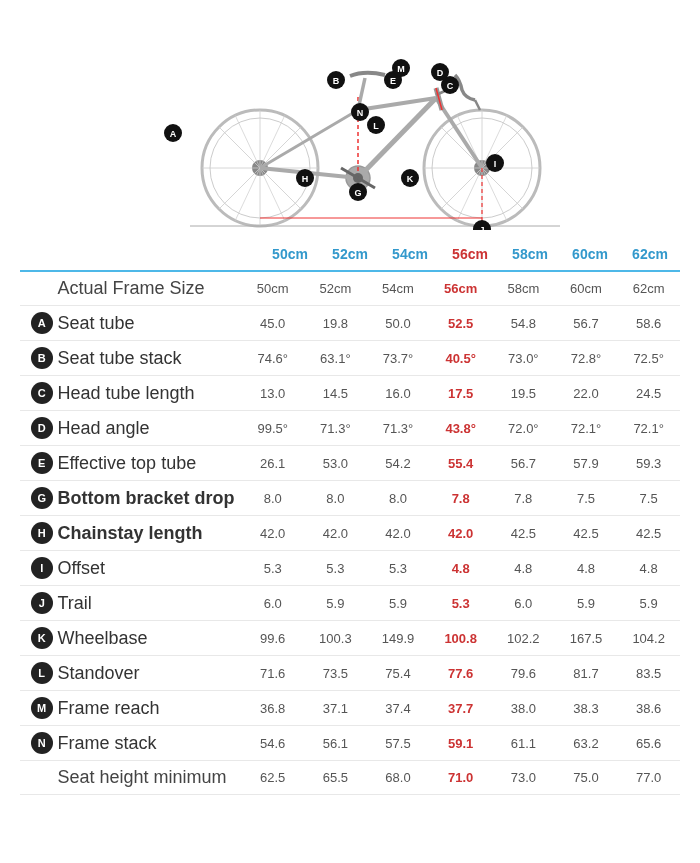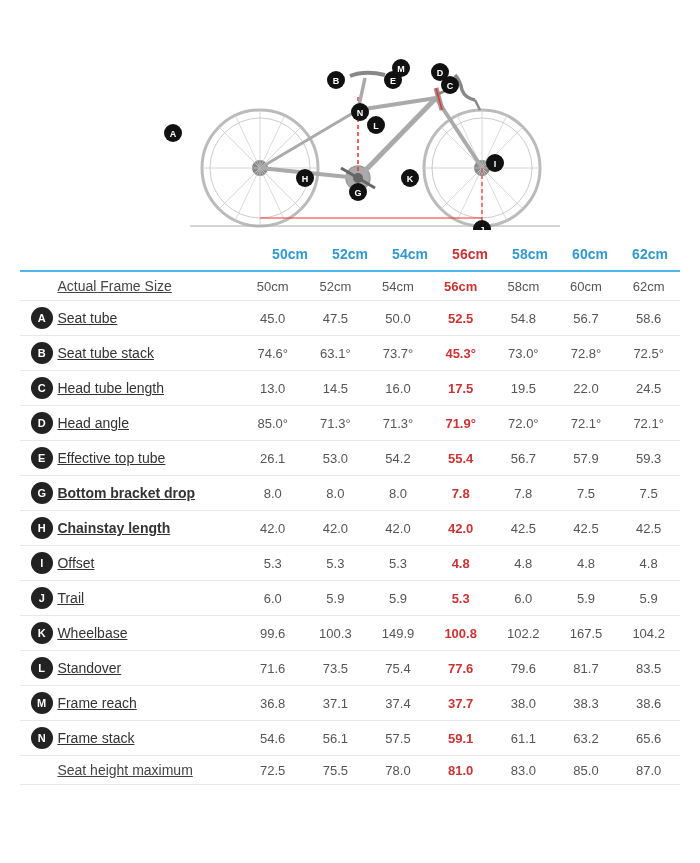--- a/index.html
+++ b/index.html
@@ -51,23 +51,22 @@
       border-bottom: 1px solid #e8e8e8;
     }
     .col-label {
       width: 30px;
       text-align: center;
       padding-left: 10px;
     }
     .col-name {
       width: 180px;
       color: #333;
-      font-size: 14px;
+      font-size: 18px;
       padding-left: 4px;
-      text-decoration: underline;
     }
     .col-name.bold {
       font-weight: bold;
     }
     .col-val {
       width: 60px;
       text-align: center;
       color: #555;
       font-size: 13px;
     }
@@ -224,56 +223,56 @@
           <td class="col-val">54cm</td>
           <td class="col-val highlight">56cm</td>
           <td class="col-val">58cm</td>
           <td class="col-val">60cm</td>
           <td class="col-val">62cm</td>
         </tr>
         <tr>
           <td class="col-label"><span class="badge">A</span></td>
           <td class="col-name">Seat tube</td>
           <td class="col-val">45.0</td>
-          <td class="col-val">47.5</td>
+          <td class="col-val">19.8</td>
           <td class="col-val">50.0</td>
           <td class="col-val highlight">52.5</td>
           <td class="col-val">54.8</td>
           <td class="col-val">56.7</td>
           <td class="col-val">58.6</td>
         </tr>
         <tr>
           <td class="col-label"><span class="badge">B</span></td>
           <td class="col-name">Seat tube stack</td>
           <td class="col-val">74.6°</td>
           <td class="col-val">63.1°</td>
           <td class="col-val">73.7°</td>
-          <td class="col-val highlight">45.3°</td>
+          <td class="col-val highlight">40.5°</td>
           <td class="col-val">73.0°</td>
           <td class="col-val">72.8°</td>
           <td class="col-val">72.5°</td>
         </tr>
         <tr>
           <td class="col-label"><span class="badge">C</span></td>
           <td class="col-name">Head tube length</td>
           <td class="col-val">13.0</td>
           <td class="col-val">14.5</td>
           <td class="col-val">16.0</td>
           <td class="col-val highlight">17.5</td>
           <td class="col-val">19.5</td>
           <td class="col-val">22.0</td>
           <td class="col-val">24.5</td>
         </tr>
         <tr>
           <td class="col-label"><span class="badge">D</span></td>
           <td class="col-name">Head angle</td>
-          <td class="col-val">85.0°</td>
+          <td class="col-val">99.5°</td>
           <td class="col-val">71.3°</td>
           <td class="col-val">71.3°</td>
-          <td class="col-val highlight">71.9°</td>
+          <td class="col-val highlight">43.8°</td>
           <td class="col-val">72.0°</td>
           <td class="col-val">72.1°</td>
           <td class="col-val">72.1°</td>
         </tr>
         <tr>
           <td class="col-label"><span class="badge">E</span></td>
           <td class="col-name">Effective top tube</td>
           <td class="col-val">26.1</td>
           <td class="col-val">53.0</td>
           <td class="col-val">54.2</td>
@@ -365,24 +364,24 @@
           <td class="col-val">54.6</td>
           <td class="col-val">56.1</td>
           <td class="col-val">57.5</td>
           <td class="col-val highlight">59.1</td>
           <td class="col-val">61.1</td>
           <td class="col-val">63.2</td>
           <td class="col-val">65.6</td>
         </tr>
         <tr class="row-plain">
           <td class="col-label"></td>
-          <td class="col-name">Seat height maximum</td>
-          <td class="col-val">72.5</td>
-          <td class="col-val">75.5</td>
-          <td class="col-val">78.0</td>
-          <td class="col-val highlight">81.0</td>
-          <td class="col-val">83.0</td>
-          <td class="col-val">85.0</td>
-          <td class="col-val">87.0</td>
+          <td class="col-name">Seat height minimum</td>
+          <td class="col-val">62.5</td>
+          <td class="col-val">65.5</td>
+          <td class="col-val">68.0</td>
+          <td class="col-val highlight">71.0</td>
+          <td class="col-val">73.0</td>
+          <td class="col-val">75.0</td>
+          <td class="col-val">77.0</td>
         </tr>
       </tbody>
   </table>
 </div>
 
 </body></html>

